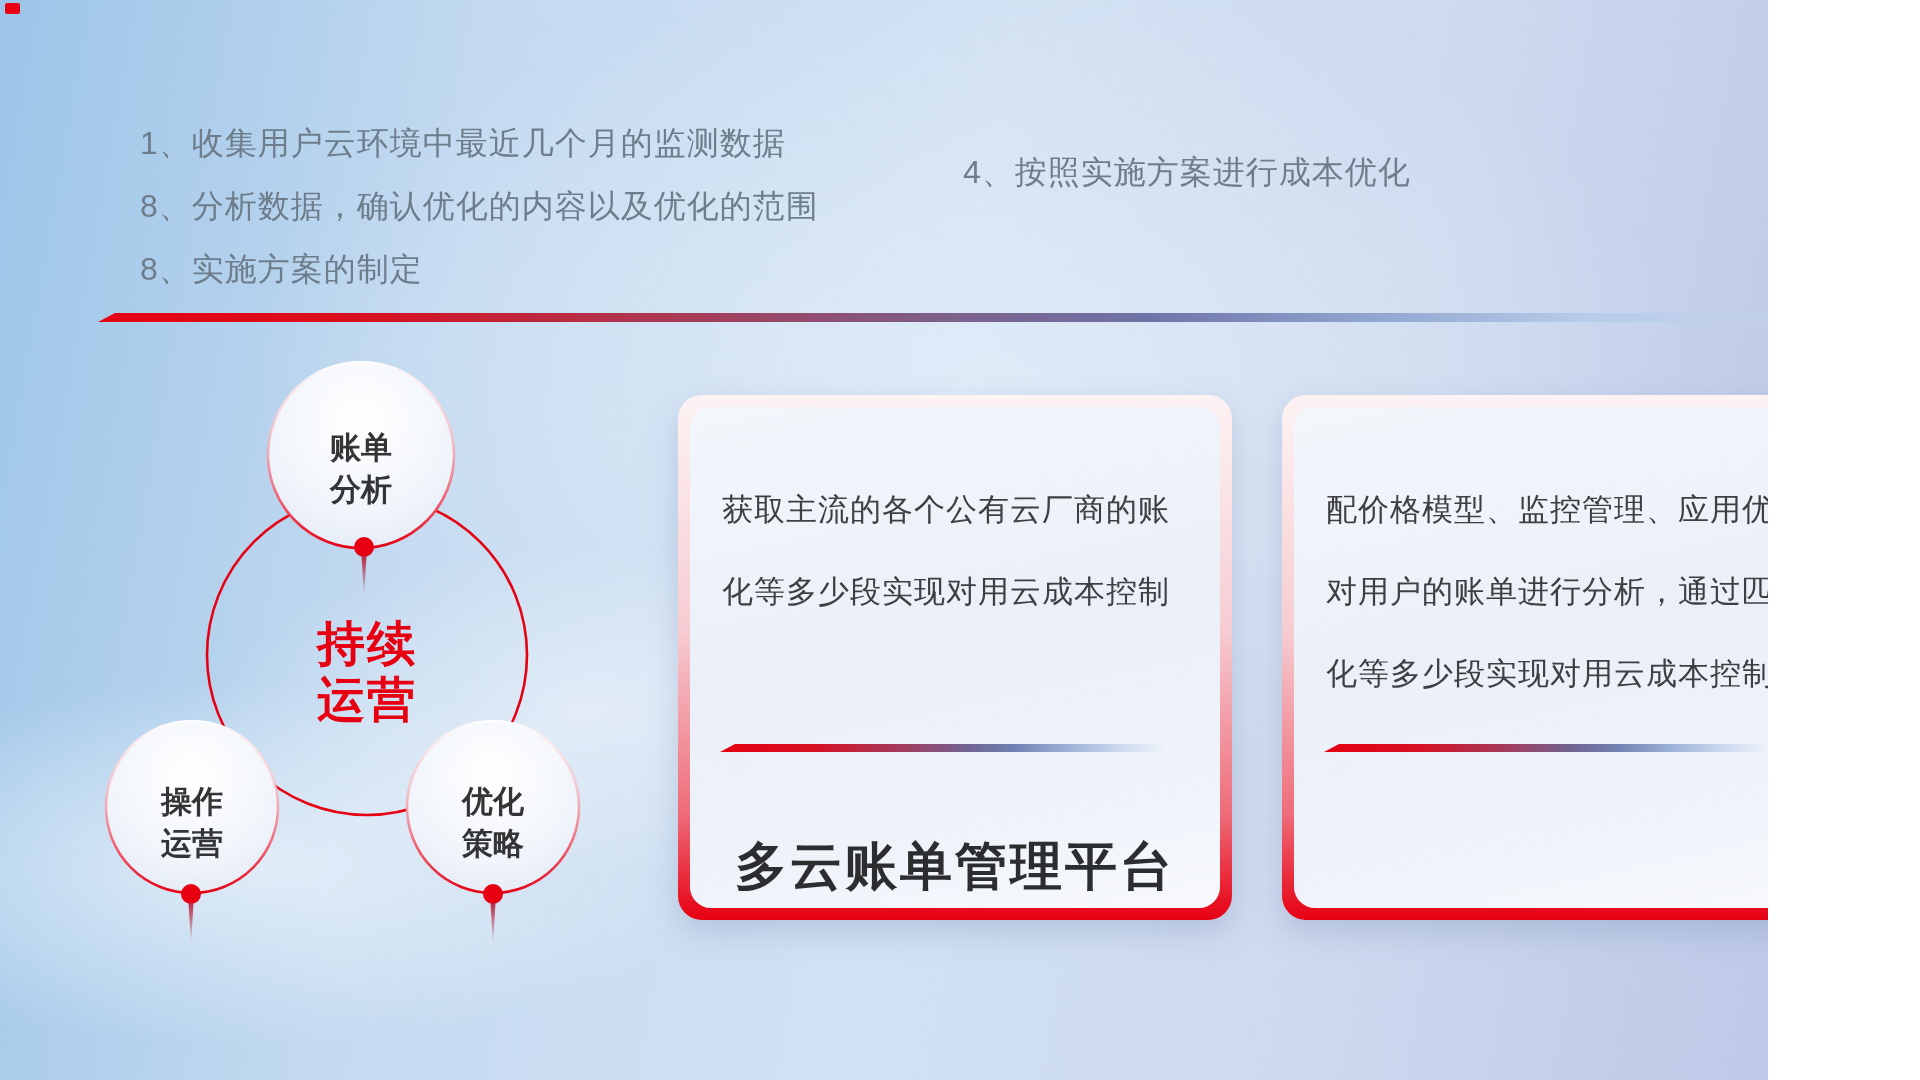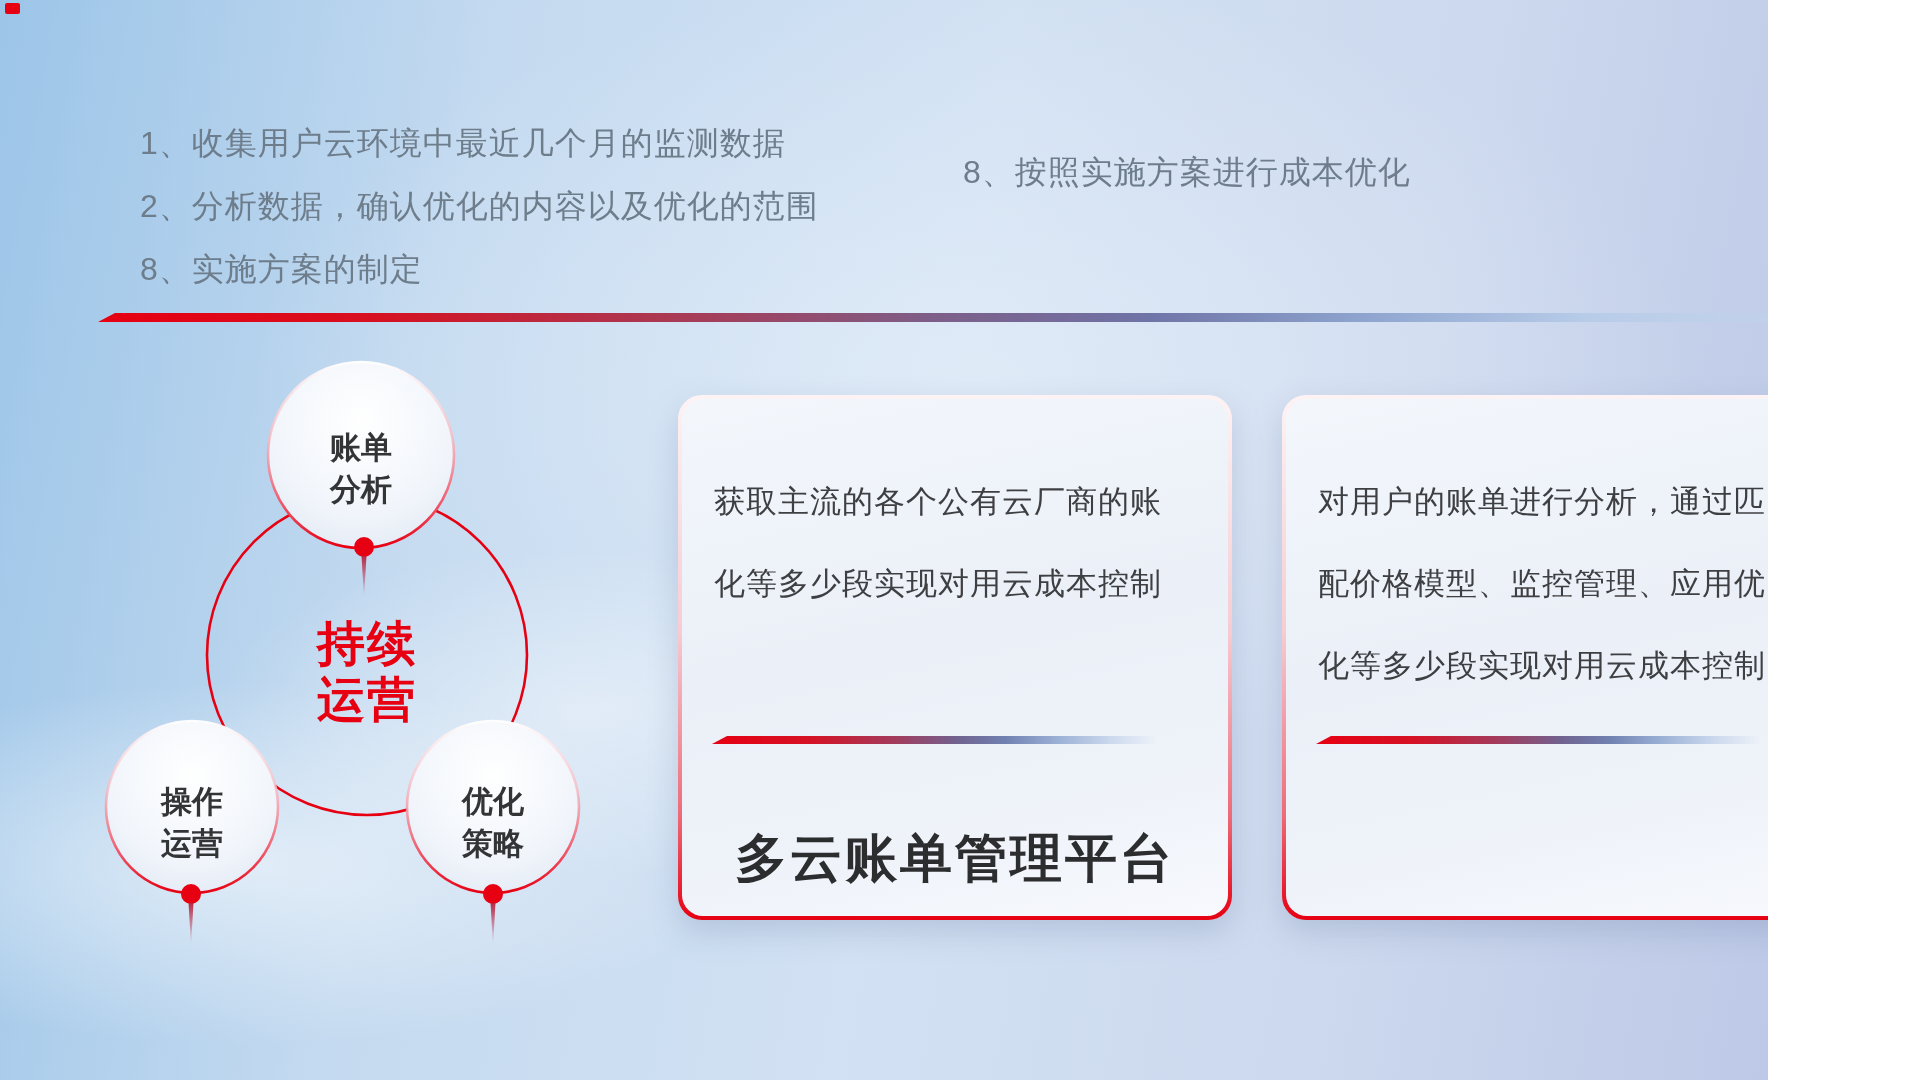--- a/index.html
+++ b/index.html
@@ -32,21 +32,21 @@
        #6f74a7 58%, #8fa5cf 70%, #b7cce8 82%, rgba(208,224,242,0.25) 96%, rgba(208,224,242,0) 100%);
     clip-path:polygon(17px 0, 100% 0, 100% 100%, 0 100%);
   }
   
   .diagram{position:absolute;left:60px;top:340px;width:540px;height:620px;}
   .diagram text{font-family:"Liberation Sans","DejaVu Sans",sans-serif;}
   .node-label{font-size:31px;font-weight:600;fill:#333436;text-anchor:middle;}
   .center-label{font-size:48px;font-weight:800;fill:#e60012;text-anchor:middle;letter-spacing:2px;}
   
   .card{
-    position:absolute;top:395px;height:525px;border-radius:24px;padding:4px;box-sizing:border-box;
+    position:absolute;top:395px;height:525px;border-radius:24px;padding:12px;box-sizing:border-box;
     background:linear-gradient(180deg,#fdf3f4 0%, #f6ccd2 45%, #ee6b78 80%, #e60012 100%);
     box-shadow:0 12px 30px rgba(110,130,170,0.28);
   }
   .card-1{left:678px;width:554px;}
   .card-2{left:1282px;width:551px;}
   .card-inner{
     position:relative;width:100%;height:100%;border-radius:21px;overflow:hidden;
     background:linear-gradient(168deg,#f3f7fc 0%, #ebf0f8 45%, #eef2f9 75%, #f7f9fd 100%);
   }
   .card-body{position:absolute;left:32px;top:62px;right:20px;color:#3e3f42;}
@@ -64,26 +64,26 @@
 </style>
 </head>
 <body>
 
 <div class="slide">
 
   <div class="corner-mark"></div>
 
   <div class="steps steps-left">
     <div class="step">1、收集用户云环境中最近几个月的监测数据</div>
-    <div class="step">2、分析数据，确认优化的内容以及优化的范围</div>
+    <div class="step">8、分析数据，确认优化的内容以及优化的范围</div>
     <div class="step">8、实施方案的制定</div>
   </div>
 
   <div class="steps steps-right">
-    <div class="step">8、按照实施方案进行成本优化</div>
+    <div class="step">4、按照实施方案进行成本优化</div>
   </div>
 
   <div class="divider"></div>
 
   <svg class="diagram" viewBox="60 340 540 620" xmlns="http://www.w3.org/2000/svg">
     <defs>
       <radialGradient id="nodeFill" cx="50%" cy="32%" r="80%">
         <stop offset="0%" stop-color="#ffffff"></stop>
         <stop offset="62%" stop-color="#f1f5fb"></stop>
         <stop offset="100%" stop-color="#dfe7f3"></stop>
@@ -135,21 +135,21 @@
         <div class="body-line">化等多少段实现对用云成本控制</div>
       </div>
       <div class="card-accent"></div>
       <div class="card-title">多云账单管理平台</div>
     </div>
   </div>
 
   <div class="card card-2">
     <div class="card-inner">
       <div class="card-body">
+        <div class="body-line">配价格模型、监控管理、应用优</div>
         <div class="body-line">对用户的账单进行分析，通过匹</div>
-        <div class="body-line">配价格模型、监控管理、应用优</div>
         <div class="body-line">化等多少段实现对用云成本控制</div>
       </div>
       <div class="card-accent"></div>
     </div>
   </div>
 
 </div>
 
 </body></html>

